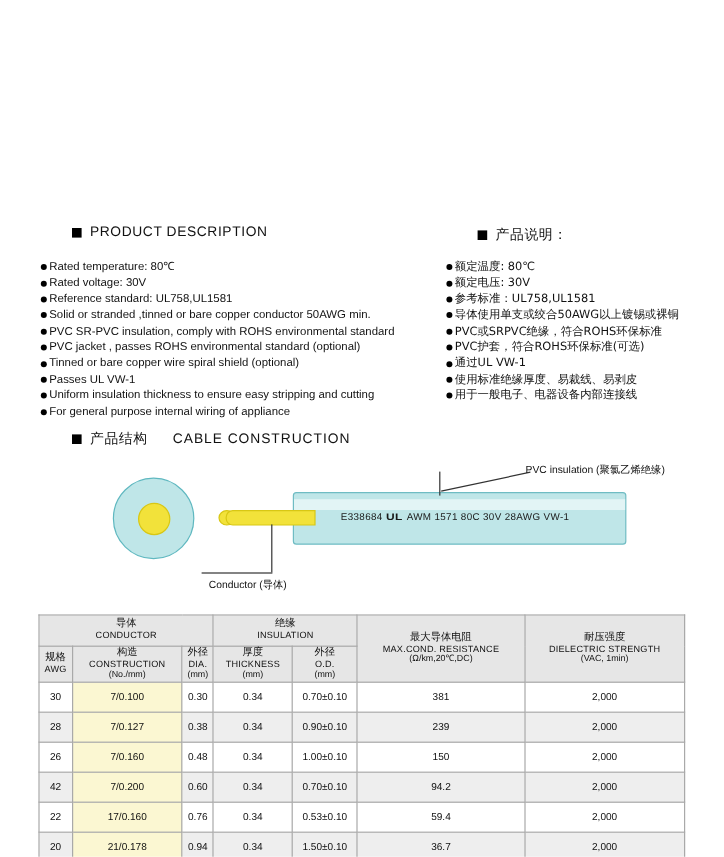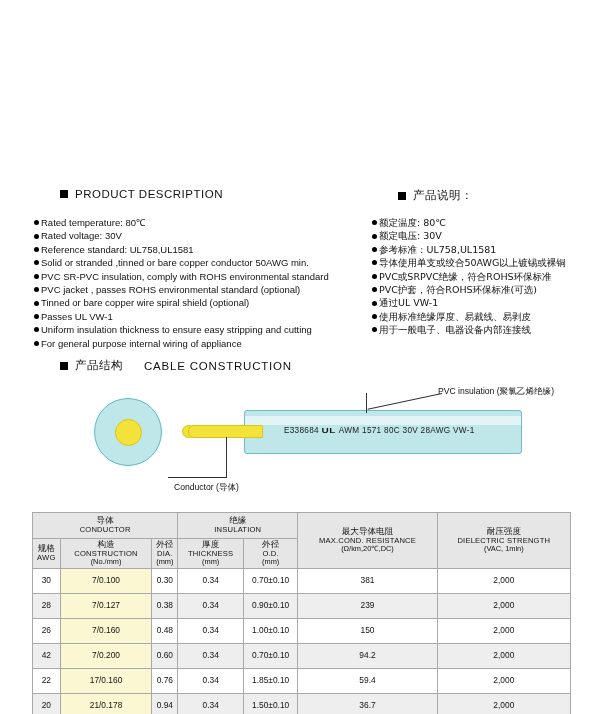--- a/index.html
+++ b/index.html
@@ -369,21 +369,21 @@
           <td>0.34</td>
           <td>0.70±0.10</td>
           <td>94.2</td>
           <td>2,000</td>
         </tr>
         <tr>
           <td>22</td>
           <td class="cons">17/0.160</td>
           <td>0.76</td>
           <td>0.34</td>
-          <td>1.85±0.10</td>
+          <td>0.53±0.10</td>
           <td>59.4</td>
           <td>2,000</td>
         </tr>
         <tr>
           <td>20</td>
           <td class="cons">21/0.178</td>
           <td>0.94</td>
           <td>0.34</td>
           <td>1.50±0.10</td>
           <td>36.7</td>

